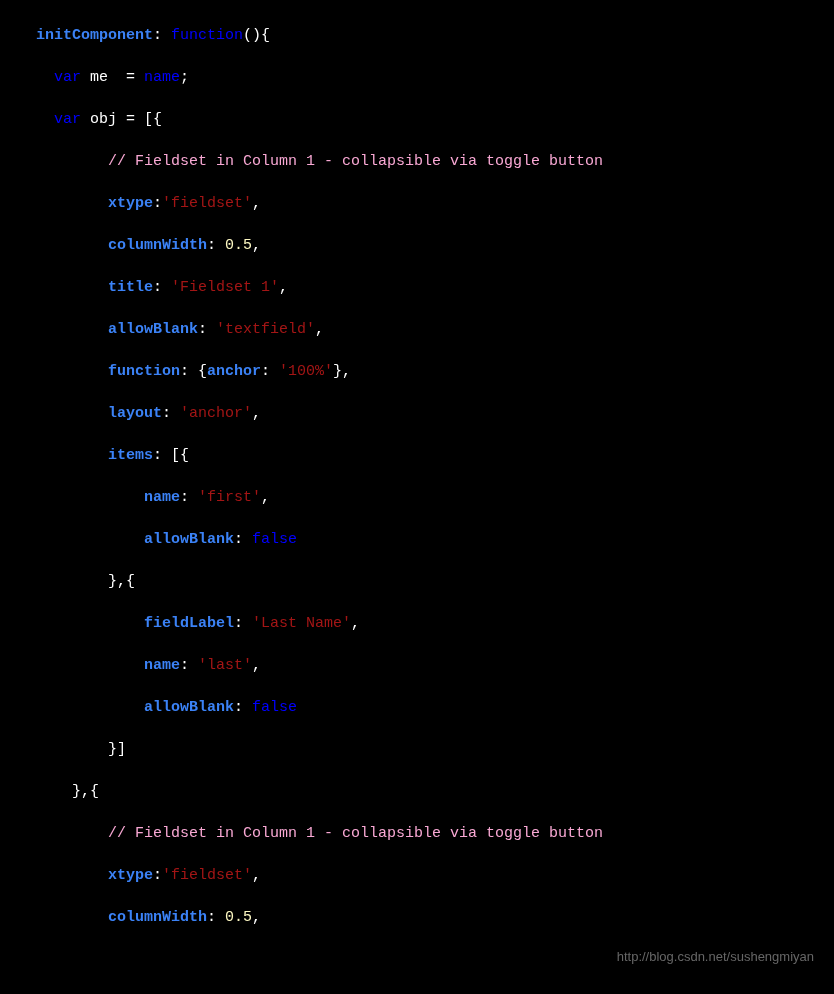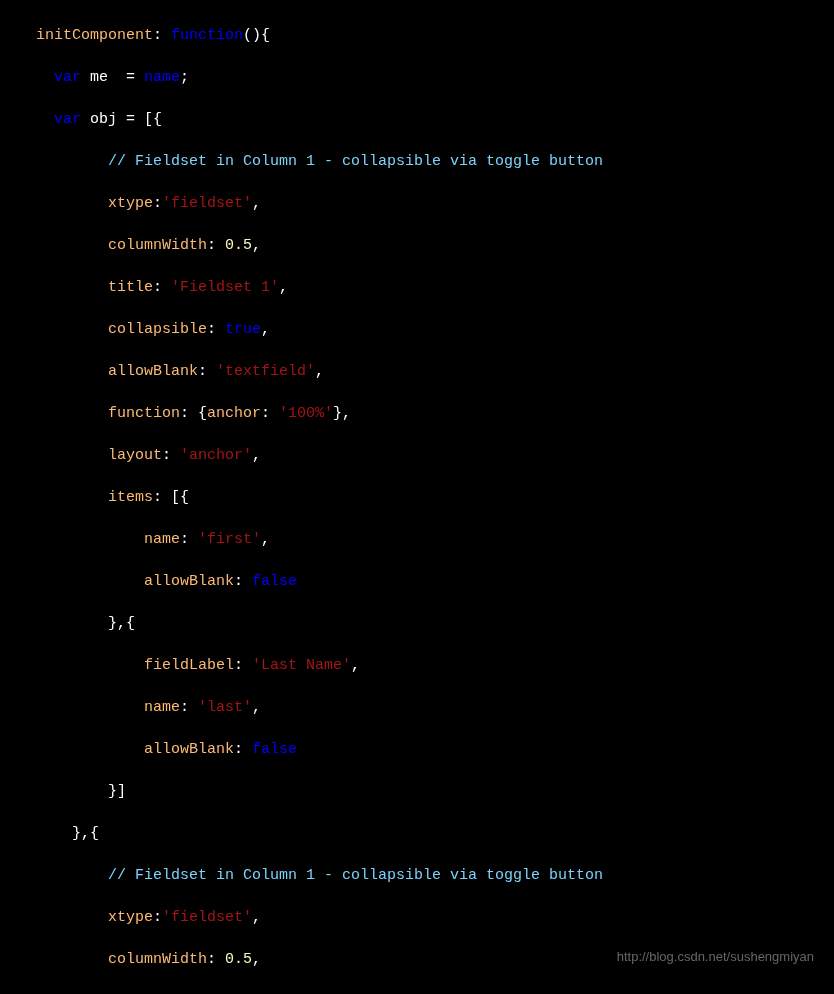--- a/index.html
+++ b/index.html
@@ -17,23 +17,23 @@
     }
     .code-container {
       white-space: pre;
     }
     .line {
       display: block;
       min-height: 21px;
     }
     .kw-blue { color: #0000ff; }
     .kw-white { color: #ffffff; }
-    .comment { color: #7dd3fc; margin-top: 20px; }
+    .comment { color: #f9a8d4; margin-top: 20px; }
     .string { color: #a31515; }
-    .prop { color: #fdba74; }
+    .prop { color: #3b82f6; font-weight: bold; }
     .num { color: #fef9c3; }
     .bool { color: #0000ff; }
     .func { color: #0000ff; }
     .watermark {
       position: absolute;
       bottom: 28px;
       right: 20px;
       color: #666666;
       font-size: 13px;
       font-family: sans-serif;
@@ -44,21 +44,20 @@
 <body>
 
 <div class="code-container">
 <span class="line">    <span class="prop">initComponent</span><span class="kw-white">: </span><span class="func">function</span><span class="kw-white">(){</span></span>
 <span class="line">      <span class="kw-blue">var</span><span class="kw-white"> </span><span class="kw-white">me</span><span class="kw-white">  = </span><span class="kw-blue">name</span><span class="kw-white">;</span></span>
 <span class="line">      <span class="kw-blue">var</span><span class="kw-white"> </span><span class="kw-white">obj</span><span class="kw-white"> = [{</span></span>
 <span class="line">            <span class="comment">// Fieldset in Column 1 - collapsible via toggle button</span></span>
 <span class="line">            <span class="prop">xtype</span><span class="kw-white">:</span><span class="string">'fieldset'</span><span class="kw-white">,</span></span>
 <span class="line">            <span class="prop">columnWidth</span><span class="kw-white">: </span><span class="num">0.5</span><span class="kw-white">,</span></span>
 <span class="line">            <span class="prop">title</span><span class="kw-white">: </span><span class="string">'Fieldset 1'</span><span class="kw-white">,</span></span>
-<span class="line">            <span class="prop">collapsible</span><span class="kw-white">: </span><span class="bool">true</span><span class="kw-white">,</span></span>
 <span class="line">            <span class="prop">allowBlank</span><span class="kw-white">: </span><span class="string">'textfield'</span><span class="kw-white">,</span></span>
 <span class="line">            <span class="prop">function</span><span class="kw-white">: {</span><span class="prop">anchor</span><span class="kw-white">: </span><span class="string">'100%'</span><span class="kw-white">},</span></span>
 <span class="line">            <span class="prop">layout</span><span class="kw-white">: </span><span class="string">'anchor'</span><span class="kw-white">,</span></span>
 <span class="line">            <span class="prop">items</span><span class="kw-white">: [{</span></span>
 <span class="line">                <span class="prop">name</span><span class="kw-white">: </span><span class="string">'first'</span><span class="kw-white">,</span></span>
 <span class="line">                <span class="prop">allowBlank</span><span class="kw-white">: </span><span class="bool">false</span></span>
 <span class="line">            <span class="kw-white">},{</span></span>
 <span class="line">                <span class="prop">fieldLabel</span><span class="kw-white">: </span><span class="string">'Last Name'</span><span class="kw-white">,</span></span>
 <span class="line">                <span class="prop">name</span><span class="kw-white">: </span><span class="string">'last'</span><span class="kw-white">,</span></span>
 <span class="line">                <span class="prop">allowBlank</span><span class="kw-white">: </span><span class="bool">false</span></span>

